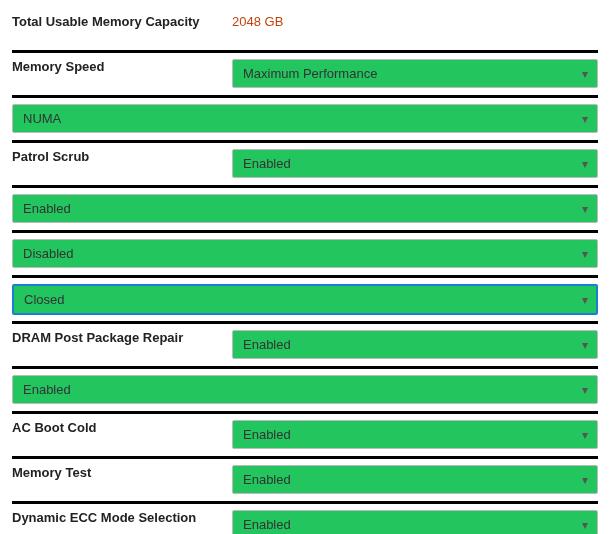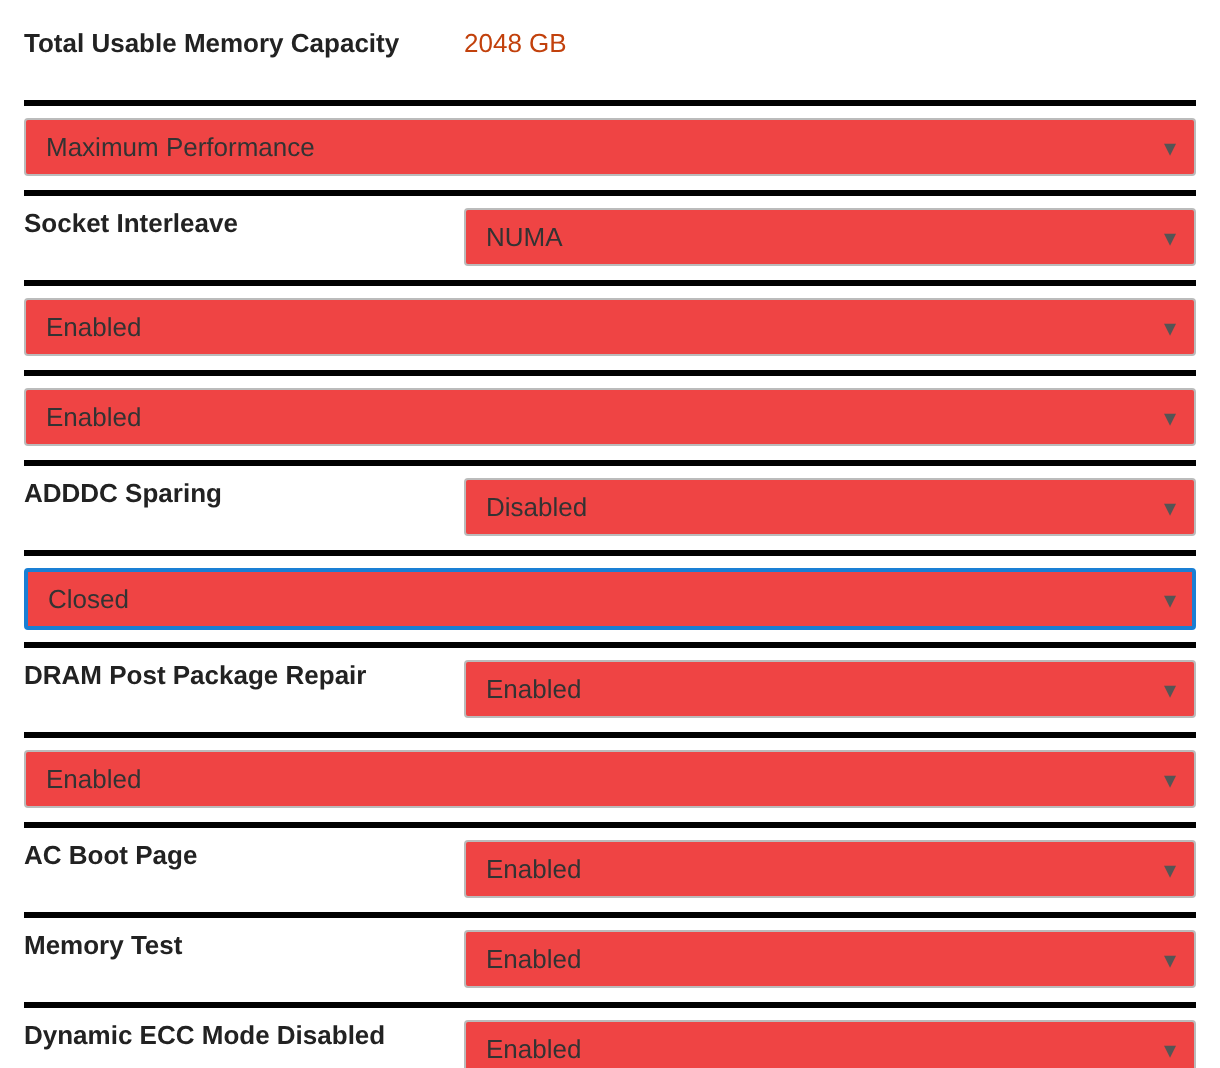--- a/index.html
+++ b/index.html
@@ -43,21 +43,21 @@
     }
     .setting-select-wrapper {
       flex: 1;
       position: relative;
     }
     .setting-select {
       width: 100%;
       padding: 6px 30px 6px 10px;
       font-size: 13px;
       color: #333;
-      background: #ef4444;
+      background: #22c55e;
       border: 1px solid #bbb;
       border-radius: 2px;
       appearance: none;
       -webkit-appearance: none;
       cursor: pointer;
       outline: none;
     }
     .setting-select.active-select {
       border: 2px solid #007bff;
     }
@@ -76,51 +76,51 @@
   </style>
 </head>
 <body>
 
 <div class="settings-container">
 <div class="setting-row">
       <div class="setting-label">Total Usable Memory Capacity</div>
       <div class="setting-value-static">2048 GB</div>
     </div>
     <div class="setting-row">
+      <div class="setting-label">Memory Speed</div>
       <div class="setting-select-wrapper"><select class="setting-select"><option value="Maximum Performance">Maximum Performance</option><option value="Balanced">Balanced</option><option value="Efficiency Optimized">Efficiency Optimized</option></select><span class="chevron-icon">▾</span></div>
     </div>
     <div class="setting-row">
-      <div class="setting-label">Socket Interleave</div>
       <div class="setting-select-wrapper"><select class="setting-select"><option value="NUMA">NUMA</option><option value="UMA">UMA</option></select><span class="chevron-icon">▾</span></div>
     </div>
     <div class="setting-row">
+      <div class="setting-label">Patrol Scrub</div>
       <div class="setting-select-wrapper"><select class="setting-select"><option value="Enabled">Enabled</option><option value="Disabled">Disabled</option></select><span class="chevron-icon">▾</span></div>
     </div>
     <div class="setting-row">
       <div class="setting-select-wrapper"><select class="setting-select"><option value="Enabled">Enabled</option><option value="Disabled">Disabled</option></select><span class="chevron-icon">▾</span></div>
     </div>
     <div class="setting-row">
-      <div class="setting-label">ADDDC Sparing</div>
       <div class="setting-select-wrapper"><select class="setting-select"><option value="Disabled">Disabled</option><option value="Enabled">Enabled</option></select><span class="chevron-icon">▾</span></div>
     </div>
     <div class="setting-row">
       <div class="setting-select-wrapper page-policy-wrapper"><select class="setting-select active-select"><option value="Closed">Closed</option><option value="Open">Open</option><option value="Adaptive">Adaptive</option></select><span class="chevron-icon">▾</span></div>
     </div>
     <div class="setting-row">
       <div class="setting-label">DRAM Post Package Repair</div>
       <div class="setting-select-wrapper"><select class="setting-select"><option value="Enabled">Enabled</option><option value="Disabled">Disabled</option></select><span class="chevron-icon">▾</span></div>
     </div>
     <div class="setting-row">
       <div class="setting-select-wrapper"><select class="setting-select"><option value="Enabled">Enabled</option><option value="Disabled">Disabled</option></select><span class="chevron-icon">▾</span></div>
     </div>
     <div class="setting-row">
-      <div class="setting-label">AC Boot Page</div>
+      <div class="setting-label">AC Boot Cold</div>
       <div class="setting-select-wrapper"><select class="setting-select"><option value="Enabled">Enabled</option><option value="Disabled">Disabled</option></select><span class="chevron-icon">▾</span></div>
     </div>
     <div class="setting-row">
       <div class="setting-label">Memory Test</div>
       <div class="setting-select-wrapper"><select class="setting-select"><option value="Enabled">Enabled</option><option value="Disabled">Disabled</option></select><span class="chevron-icon">▾</span></div>
     </div>
     <div class="setting-row">
-      <div class="setting-label">Dynamic ECC Mode Disabled</div>
+      <div class="setting-label">Dynamic ECC Mode Selection</div>
       <div class="setting-select-wrapper"><select class="setting-select"><option value="Enabled">Enabled</option><option value="Disabled">Disabled</option></select><span class="chevron-icon">▾</span></div>
     </div>
   </div>
 
 </body></html>

